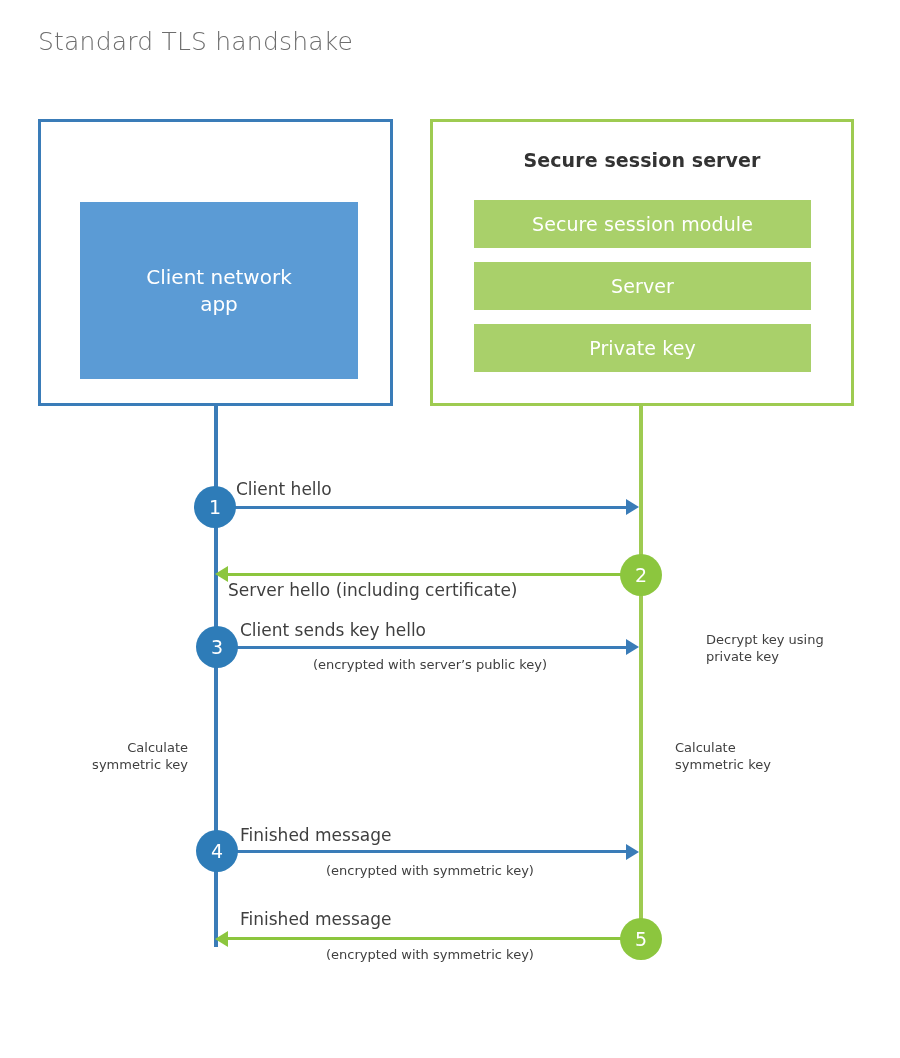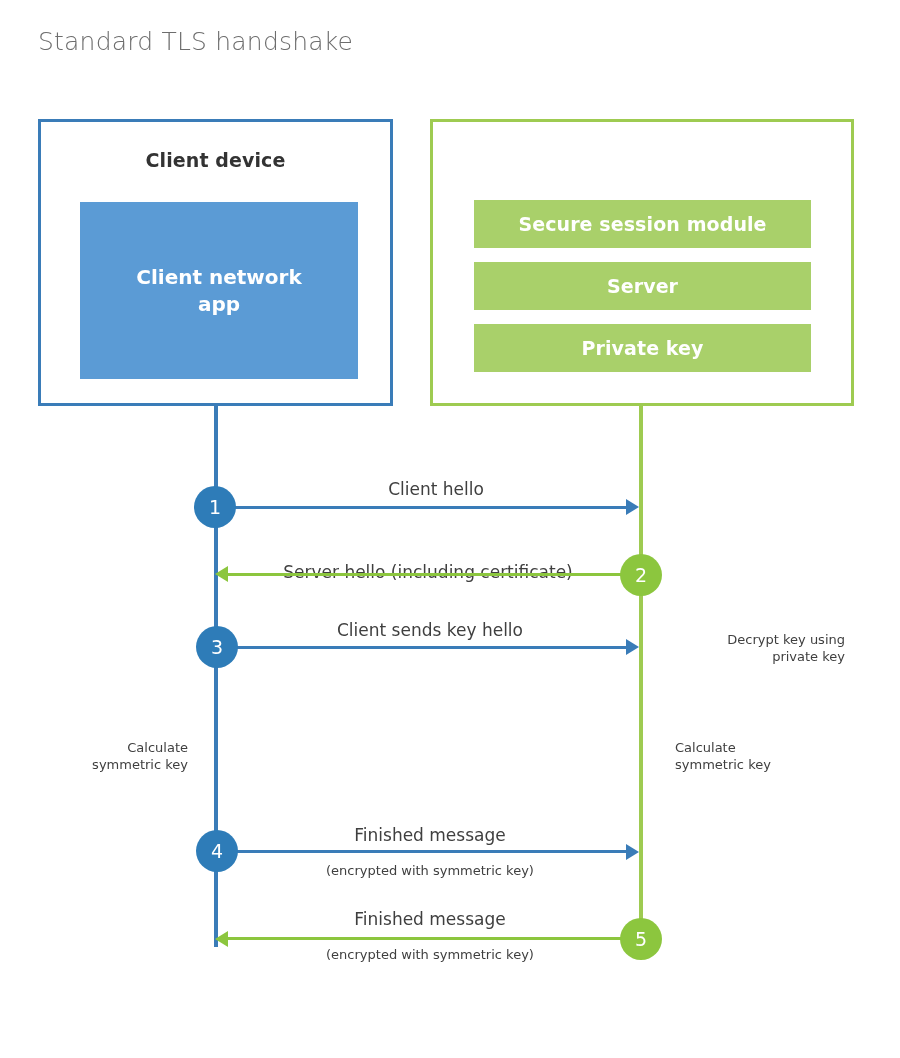--- a/index.html
+++ b/index.html
@@ -75,41 +75,41 @@
     width: 278px;
     height: 177px;
     background: #5b9bd5;
     display: flex;
     align-items: center;
     justify-content: center;
   }
   .app-rect-label {
     color: #ffffff;
     font-size: 20px;
-    font-weight: 700;
+    font-weight: 400;
     line-height: 1.35;
     text-align: center;
     width: 180px;
   }
 
   
   .server-bar {
     position: absolute;
     left: 41px;
     width: 337px;
     height: 48px;
     background: #a9d06a;
     display: flex;
     align-items: center;
     justify-content: center;
   }
   .server-bar-label {
     color: #ffffff;
     font-size: 19px;
-    font-weight: 700;
+    font-weight: 400;
     letter-spacing: 0.1px;
   }
   .bar-0 { top: 78px; }
   .bar-1 { top: 140px; }
   .bar-2 { top: 202px; }
 
   
   .lifeline {
     position: absolute;
     width: 4px;
@@ -157,21 +157,20 @@
     height: 0;
     border-top: 8px solid transparent;
     border-bottom: 8px solid transparent;
   }
   .arrow-head.right.blue { border-left: 13px solid #3a7cb8; }
   .arrow-head.left.green { border-right: 13px solid #8cc63e; }
 
   
   .arrow-label {
     position: absolute;
-    text-align: center;
     font-size: 17px;
     font-weight: 400;
     color: #3f3f3f;
     white-space: nowrap;
   }
   .arrow-sublabel {
     position: absolute;
     text-align: center;
     font-size: 13px;
     font-weight: 400;
@@ -191,27 +190,27 @@
   .side-note.right-aligned { text-align: right; }
 </style>
 </head>
 <body>
 
 <div id="diagram-root">
 
   <div class="page-title">Standard TLS handshake</div>
 
   <div class="node-box client-box">
-    <div class="box-title">Client device</div>
     <div class="app-rect">
       <div class="app-rect-label">Client network app</div>
     </div>
   </div>
 
   <div class="node-box server-box">
+    <div class="box-title">Secure session server</div>
     <div class="server-bar bar-0">
       <div class="server-bar-label">Secure session module</div>
     </div>
     <div class="server-bar bar-1">
       <div class="server-bar-label">Server</div>
     </div>
     <div class="server-bar bar-2">
       <div class="server-bar-label">Private key</div>
     </div>
   </div>
@@ -219,34 +218,35 @@
   <div class="lifeline lifeline-client"></div>
   <div class="lifeline lifeline-server"></div>
 
   <div class="arrow-label" style="left:236px; top:479px; width:400px;">Client hello</div>
   <div class="arrow-line blue" style="left:216px; top:506px; width:412px;"></div>
   <div class="arrow-head right blue" style="left:626px; top:499px;"></div>
   <div class="step-circle blue" style="left:194px; top:486px;">
     <span>1</span>
   </div>
 
-  <div class="arrow-label" style="left:228px; top:562px; width:400px;">Server hello (including certificate)</div>
+  <div class="arrow-label" style="left:228px; top:580px; width:400px;">Server hello (including certificate)</div>
   <div class="arrow-line green" style="left:228px; top:573px; width:400px;"></div>
   <div class="arrow-head left green" style="left:215px; top:566px;"></div>
   <div class="step-circle green" style="left:620px; top:554px;">
     <span>2</span>
   </div>
 
   <div class="arrow-label" style="left:240px; top:620px; width:380px;">Client sends key hello</div>
   <div class="arrow-line blue" style="left:218px; top:646px; width:410px;"></div>
   <div class="arrow-head right blue" style="left:626px; top:639px;"></div>
+  <div class="arrow-sublabel" style="left:240px; top:657px; width:380px;">(encrypted with server’s public key)</div>
   <div class="step-circle blue" style="left:196px; top:626px;">
     <span>3</span>
   </div>
-  <div class="side-note left-aligned" style="left:675px; top:632px; width:170px;text-align:right;">Decrypt key using
+  <div class="side-note left-aligned" style="left:706px; top:632px; width:170px;">Decrypt key using
 private key</div>
 
   <div class="side-note right-aligned" style="left:40px; top:740px; width:148px;">Calculate
 symmetric key</div>
   <div class="side-note left-aligned" style="left:675px; top:740px; width:170px;">Calculate
 symmetric key</div>
 
   <div class="arrow-label" style="left:240px; top:825px; width:380px;">Finished message</div>
   <div class="arrow-line blue" style="left:218px; top:850px; width:412px;"></div>
   <div class="arrow-head right blue" style="left:626px; top:844px;"></div>

